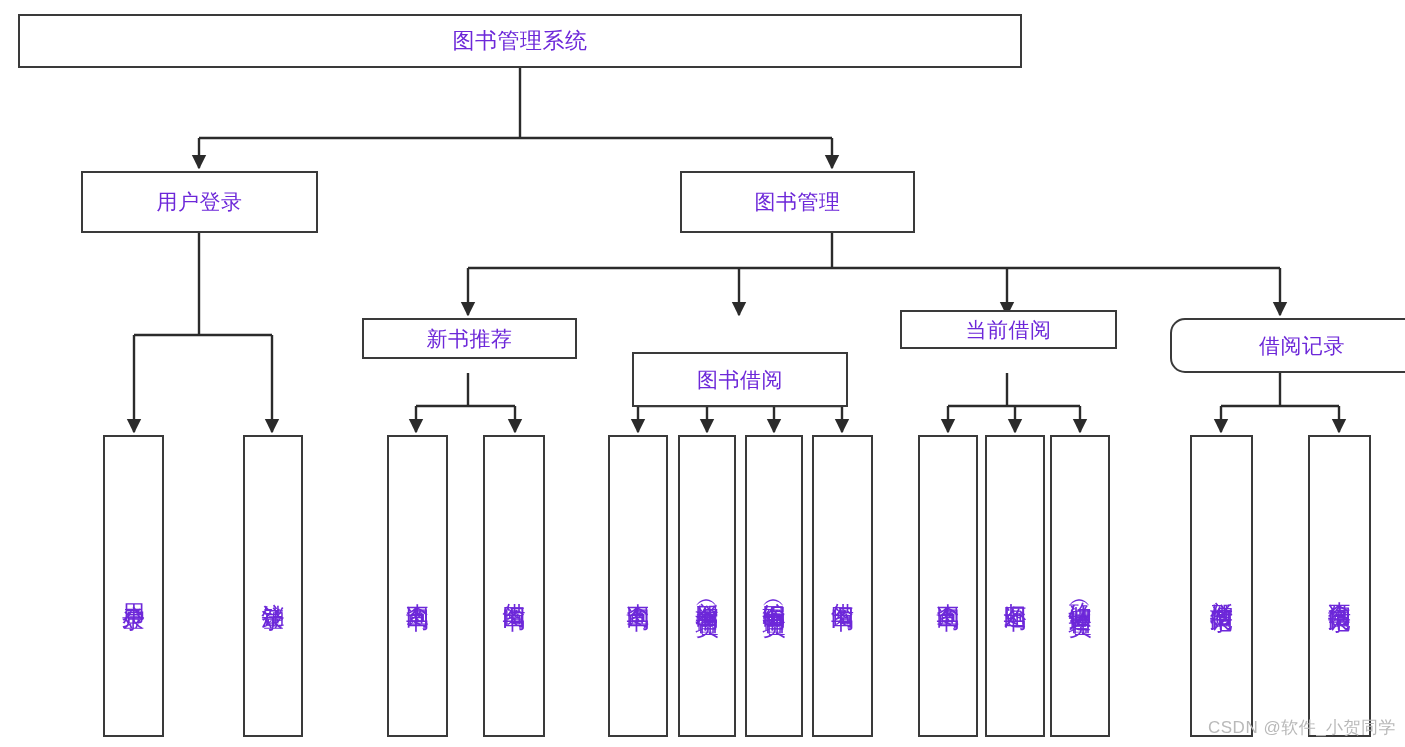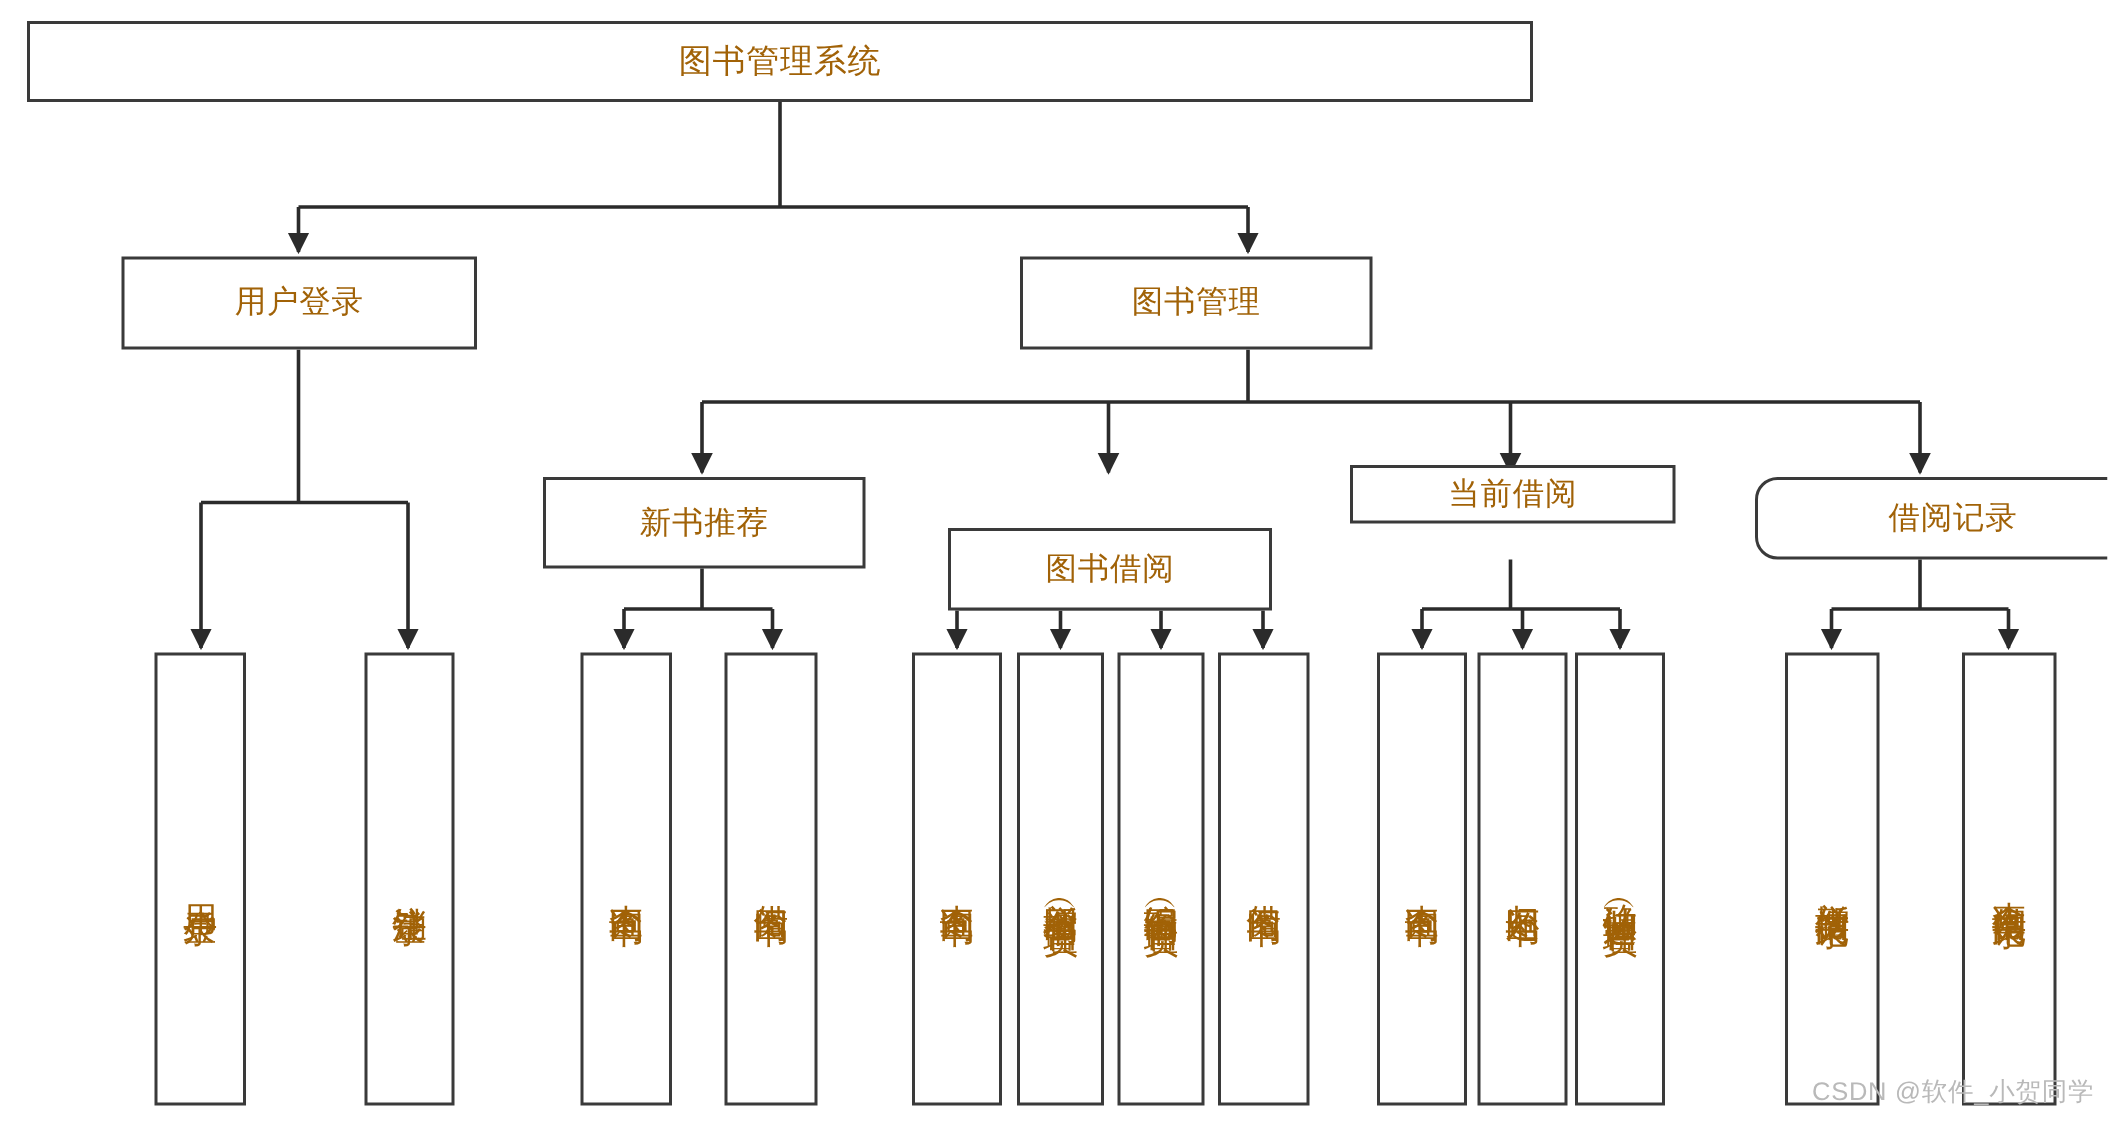--- a/index.html
+++ b/index.html
@@ -26,21 +26,21 @@
     pointer-events: none;
   }
   .node {
     position: absolute;
     box-sizing: border-box;
     background: #ffffff;
     border: 2px solid #3a3a3a;
     display: flex;
     align-items: center;
     justify-content: center;
-    color: #a16207;
+    color: #6d28d9;
   }
   .node .label {
     display: block;
     text-align: center;
     line-height: 1.12;
   }
   .node.horizontal .label {
     font-size: 21px;
     letter-spacing: 0.5px;
     white-space: nowrap;
@@ -139,21 +139,21 @@
     <span class="label">图书管理系统</span>
   </div>
 
   <div class="node horizontal" style="left:81px; top:171px; width:237px; height:62px;">
     <span class="label">用户登录</span>
   </div>
   <div class="node horizontal" style="left:680px; top:171px; width:235px; height:62px;">
     <span class="label">图书管理</span>
   </div>
 
-  <div class="node horizontal" style="left:362px; top:318px; width:215px; height:61px;">
+  <div class="node horizontal" style="left:362px; top:318px; width:215px; height:41px;">
     <span class="label">新书推荐</span>
   </div>
   <div class="node horizontal" style="left:632px; top:318px; width:216px; height:55px;margin-top:34px;">
     <span class="label">图书借阅</span>
   </div>
   <div class="node horizontal" style="left:900px; top:310px; width:217px; height:39px;">
     <span class="label">当前借阅</span>
   </div>
   <div class="node horizontal" style="left:1170px; top:318px; width:264px; height:55px;border-radius:15px;">
     <span class="label">借阅记录</span>

